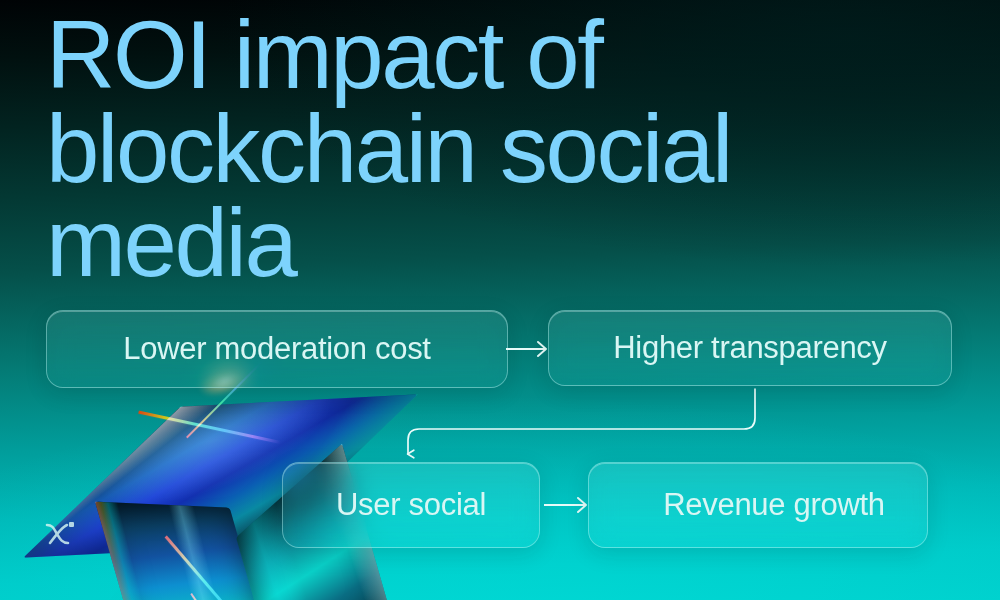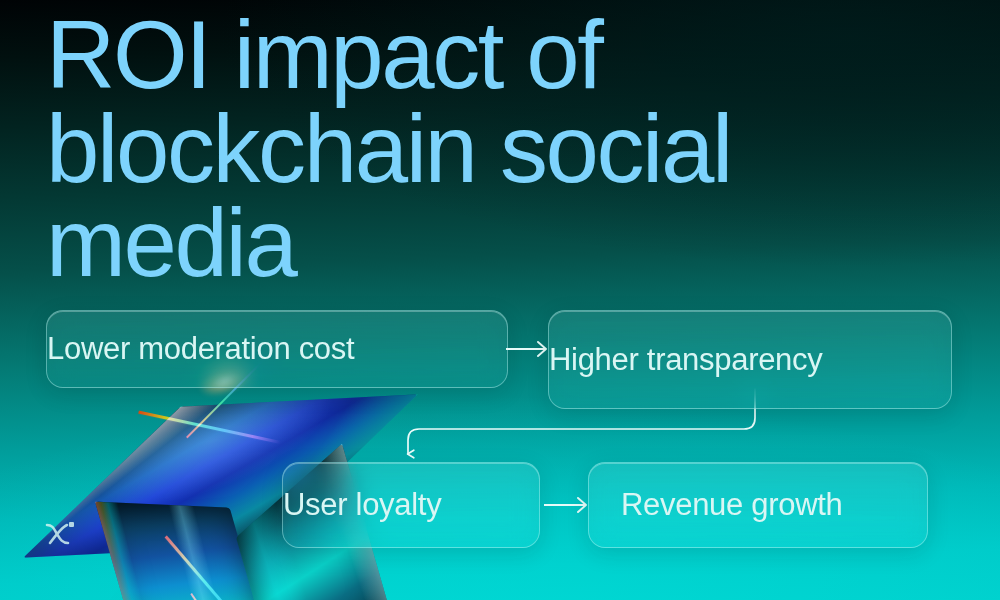--- a/index.html
+++ b/index.html
@@ -190,28 +190,29 @@
     border-radius:17px;
     border:1px solid rgba(190,245,242,.42);
     background:linear-gradient(180deg, rgba(210,255,252,.10), rgba(180,250,248,.045));
     -webkit-backdrop-filter:blur(13px) saturate(118%);
     backdrop-filter:blur(13px) saturate(118%);
     box-shadow:
       inset 0 1px 0 rgba(235,255,254,.30),
       0 6px 22px rgba(0,20,22,.13);
     display:flex;
     align-items:center;
+    justify-content:center;
     color:#d9f6f4;
     font-size:31px;
     letter-spacing:-0.3px;
     font-weight:400;
     white-space:nowrap;
   }
   #card-lower  { left:46px;  top:310px; width:462px; height:78px; }
-  #card-higher { left:548px; top:310px; width:404px; height:99px; }
+  #card-higher { left:548px; top:310px; width:404px; height:76px; }
   #card-loyal  { left:282px; top:462px; width:258px; height:86px; }
   #card-rev    { left:588px; top:462px; width:340px; height:86px;padding-left:32px; }
 
   
   .arrow-h {
     position:absolute;
     z-index:6;
     height:26px;
     display:flex; align-items:center;
     color:#e6fbf9;
@@ -272,21 +273,21 @@
     <svg width="44" height="20" viewBox="0 0 44 20">
       <path d="M0,10 L40,10 M32,3 L40,10 L32,17" fill="none" stroke="#e6fbf9" stroke-width="1.9" stroke-linecap="round" stroke-linejoin="round"></path>
     </svg>
   </div>
 
   <div class="card" id="card-higher">
     <span>Higher transparency</span>
   </div>
 
   <div class="card" id="card-loyal">
-    <span>User loyalty</span>
+    <span>User social</span>
   </div>
 
   <div class="arrow-h" id="arrow-2">
     <svg width="46" height="20" viewBox="0 0 46 20">
       <path d="M0,10 L42,10 M34,3 L42,10 L34,17" fill="none" stroke="#e6fbf9" stroke-width="1.9" stroke-linecap="round" stroke-linejoin="round"></path>
     </svg>
   </div>
 
   <div class="card" id="card-rev">
     <span>Revenue growth</span>

